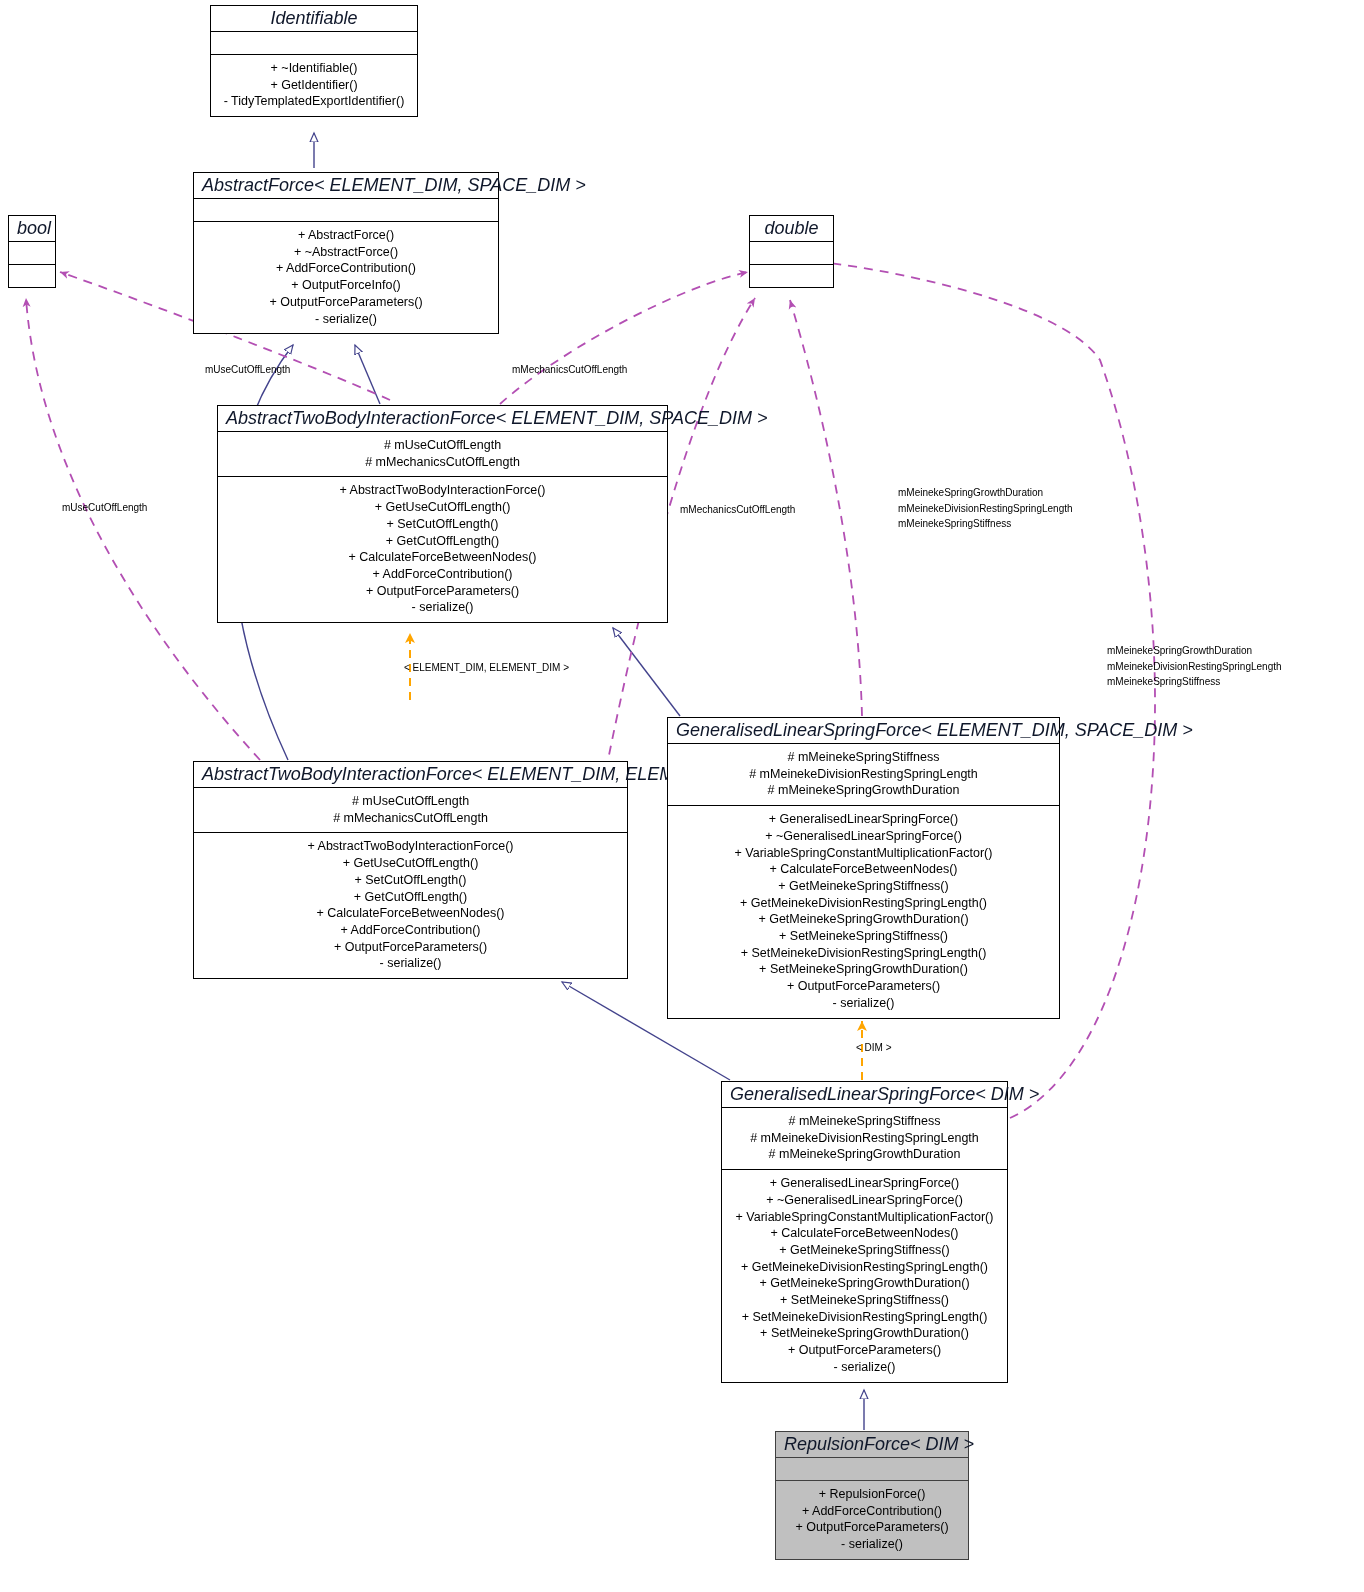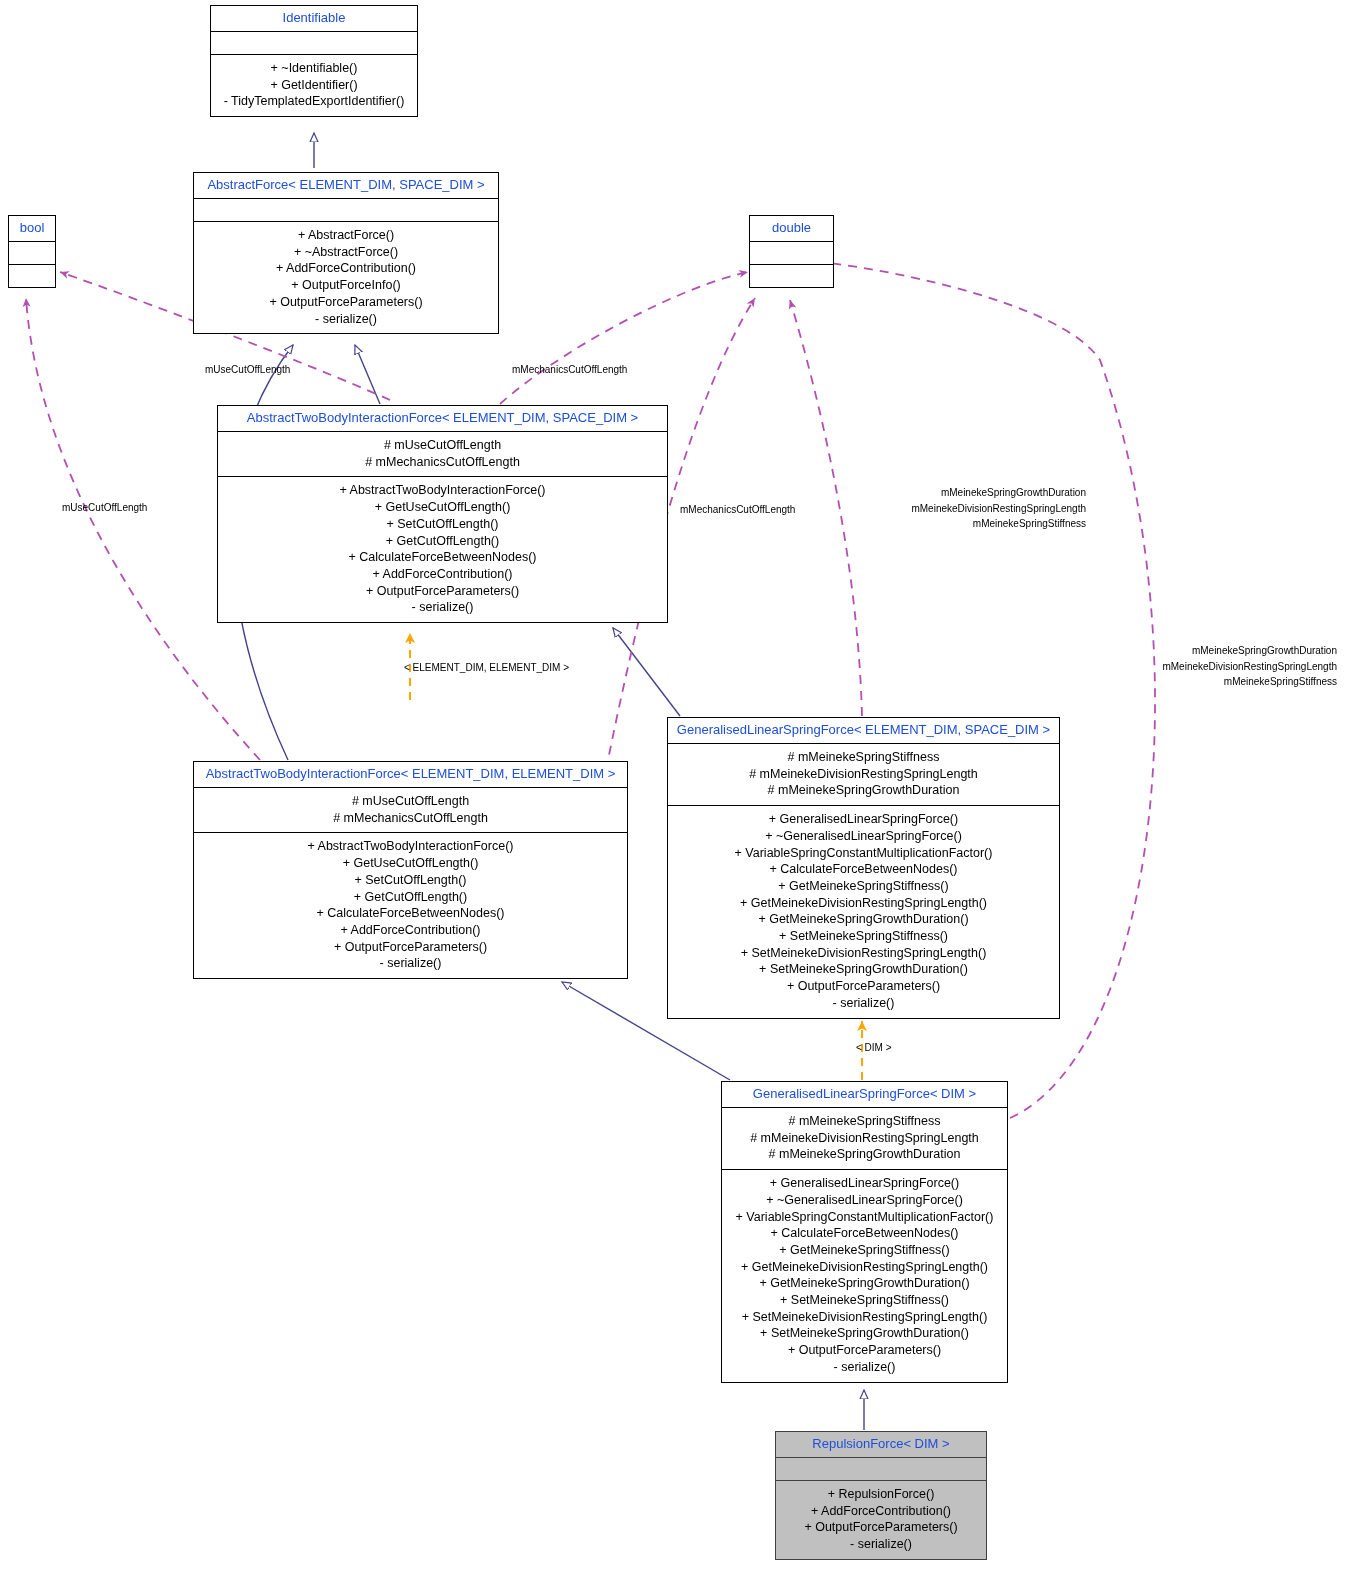--- a/index.html
+++ b/index.html
@@ -28,25 +28,26 @@
     border: 1px solid #000000;
     background: #ffffff;
     box-sizing: border-box;
   }
   .node.filled {
     background: #c0c0c0;
     border: 1px solid #404040;
   }
   .node-title {
     text-align: center;
-    font-size: 13px;
-    color: #1d4ed8;
+    font-size: 18px;
+    color: #0f172a;
     padding: 5px 8px 6px 8px;
     line-height: 14px;
     white-space: nowrap;
+    font-style: italic;
   }
   .node-sep {
     border-top: 1px solid #000000;
     height: 0;
     font-size: 0;
     line-height: 0;
   }
   .node-attrs, .node-ops {
     padding: 5px 6px 6px 6px;
     font-size: 12.5px;
@@ -63,21 +64,21 @@
     white-space: nowrap;
   }
   .edge-label {
     position: absolute;
     font-size: 10px;
     line-height: 15.5px;
     color: #000000;
     white-space: nowrap;
     background: transparent;
   }
-  .edge-label.center { text-align: right; }
+  .edge-label.center { text-align: left; margin-left: 32px; }
 </style>
 </head>
 <body>
 
 <div id="canvas">
 
   <svg class="edges" viewBox="0 0 1364 1592">
     <defs>
       <marker id="hollow-tri" markerWidth="12" markerHeight="12" refX="9" refY="5" orient="auto" markerUnits="userSpaceOnUse">
         <path d="M9,5 L0,1 L0,9 z" fill="#ffffff" stroke="#43438c" stroke-width="1.2"></path>
@@ -245,21 +246,21 @@
       <div class="member">+ GetMeinekeDivisionRestingSpringLength()</div>
       <div class="member">+ GetMeinekeSpringGrowthDuration()</div>
       <div class="member">+ SetMeinekeSpringStiffness()</div>
       <div class="member">+ SetMeinekeDivisionRestingSpringLength()</div>
       <div class="member">+ SetMeinekeSpringGrowthDuration()</div>
       <div class="member">+ OutputForceParameters()</div>
       <div class="member">- serialize()</div>
     </div>
   </div>
 
-  <div class="node filled" style="left:775px; top:1431px; width:212px;">
+  <div class="node filled" style="left:775px; top:1431px; width:194px;">
     <div class="node-title">RepulsionForce&lt; DIM &gt;</div>
     <div class="node-sep" style="border-top-color:#404040;"></div>
     <div class="node-attrs empty"></div>
     <div class="node-sep" style="border-top-color:#404040;"></div>
     <div class="node-ops">
       <div class="member">+ RepulsionForce()</div>
       <div class="member">+ AddForceContribution()</div>
       <div class="member">+ OutputForceParameters()</div>
       <div class="member">- serialize()</div>
     </div>

